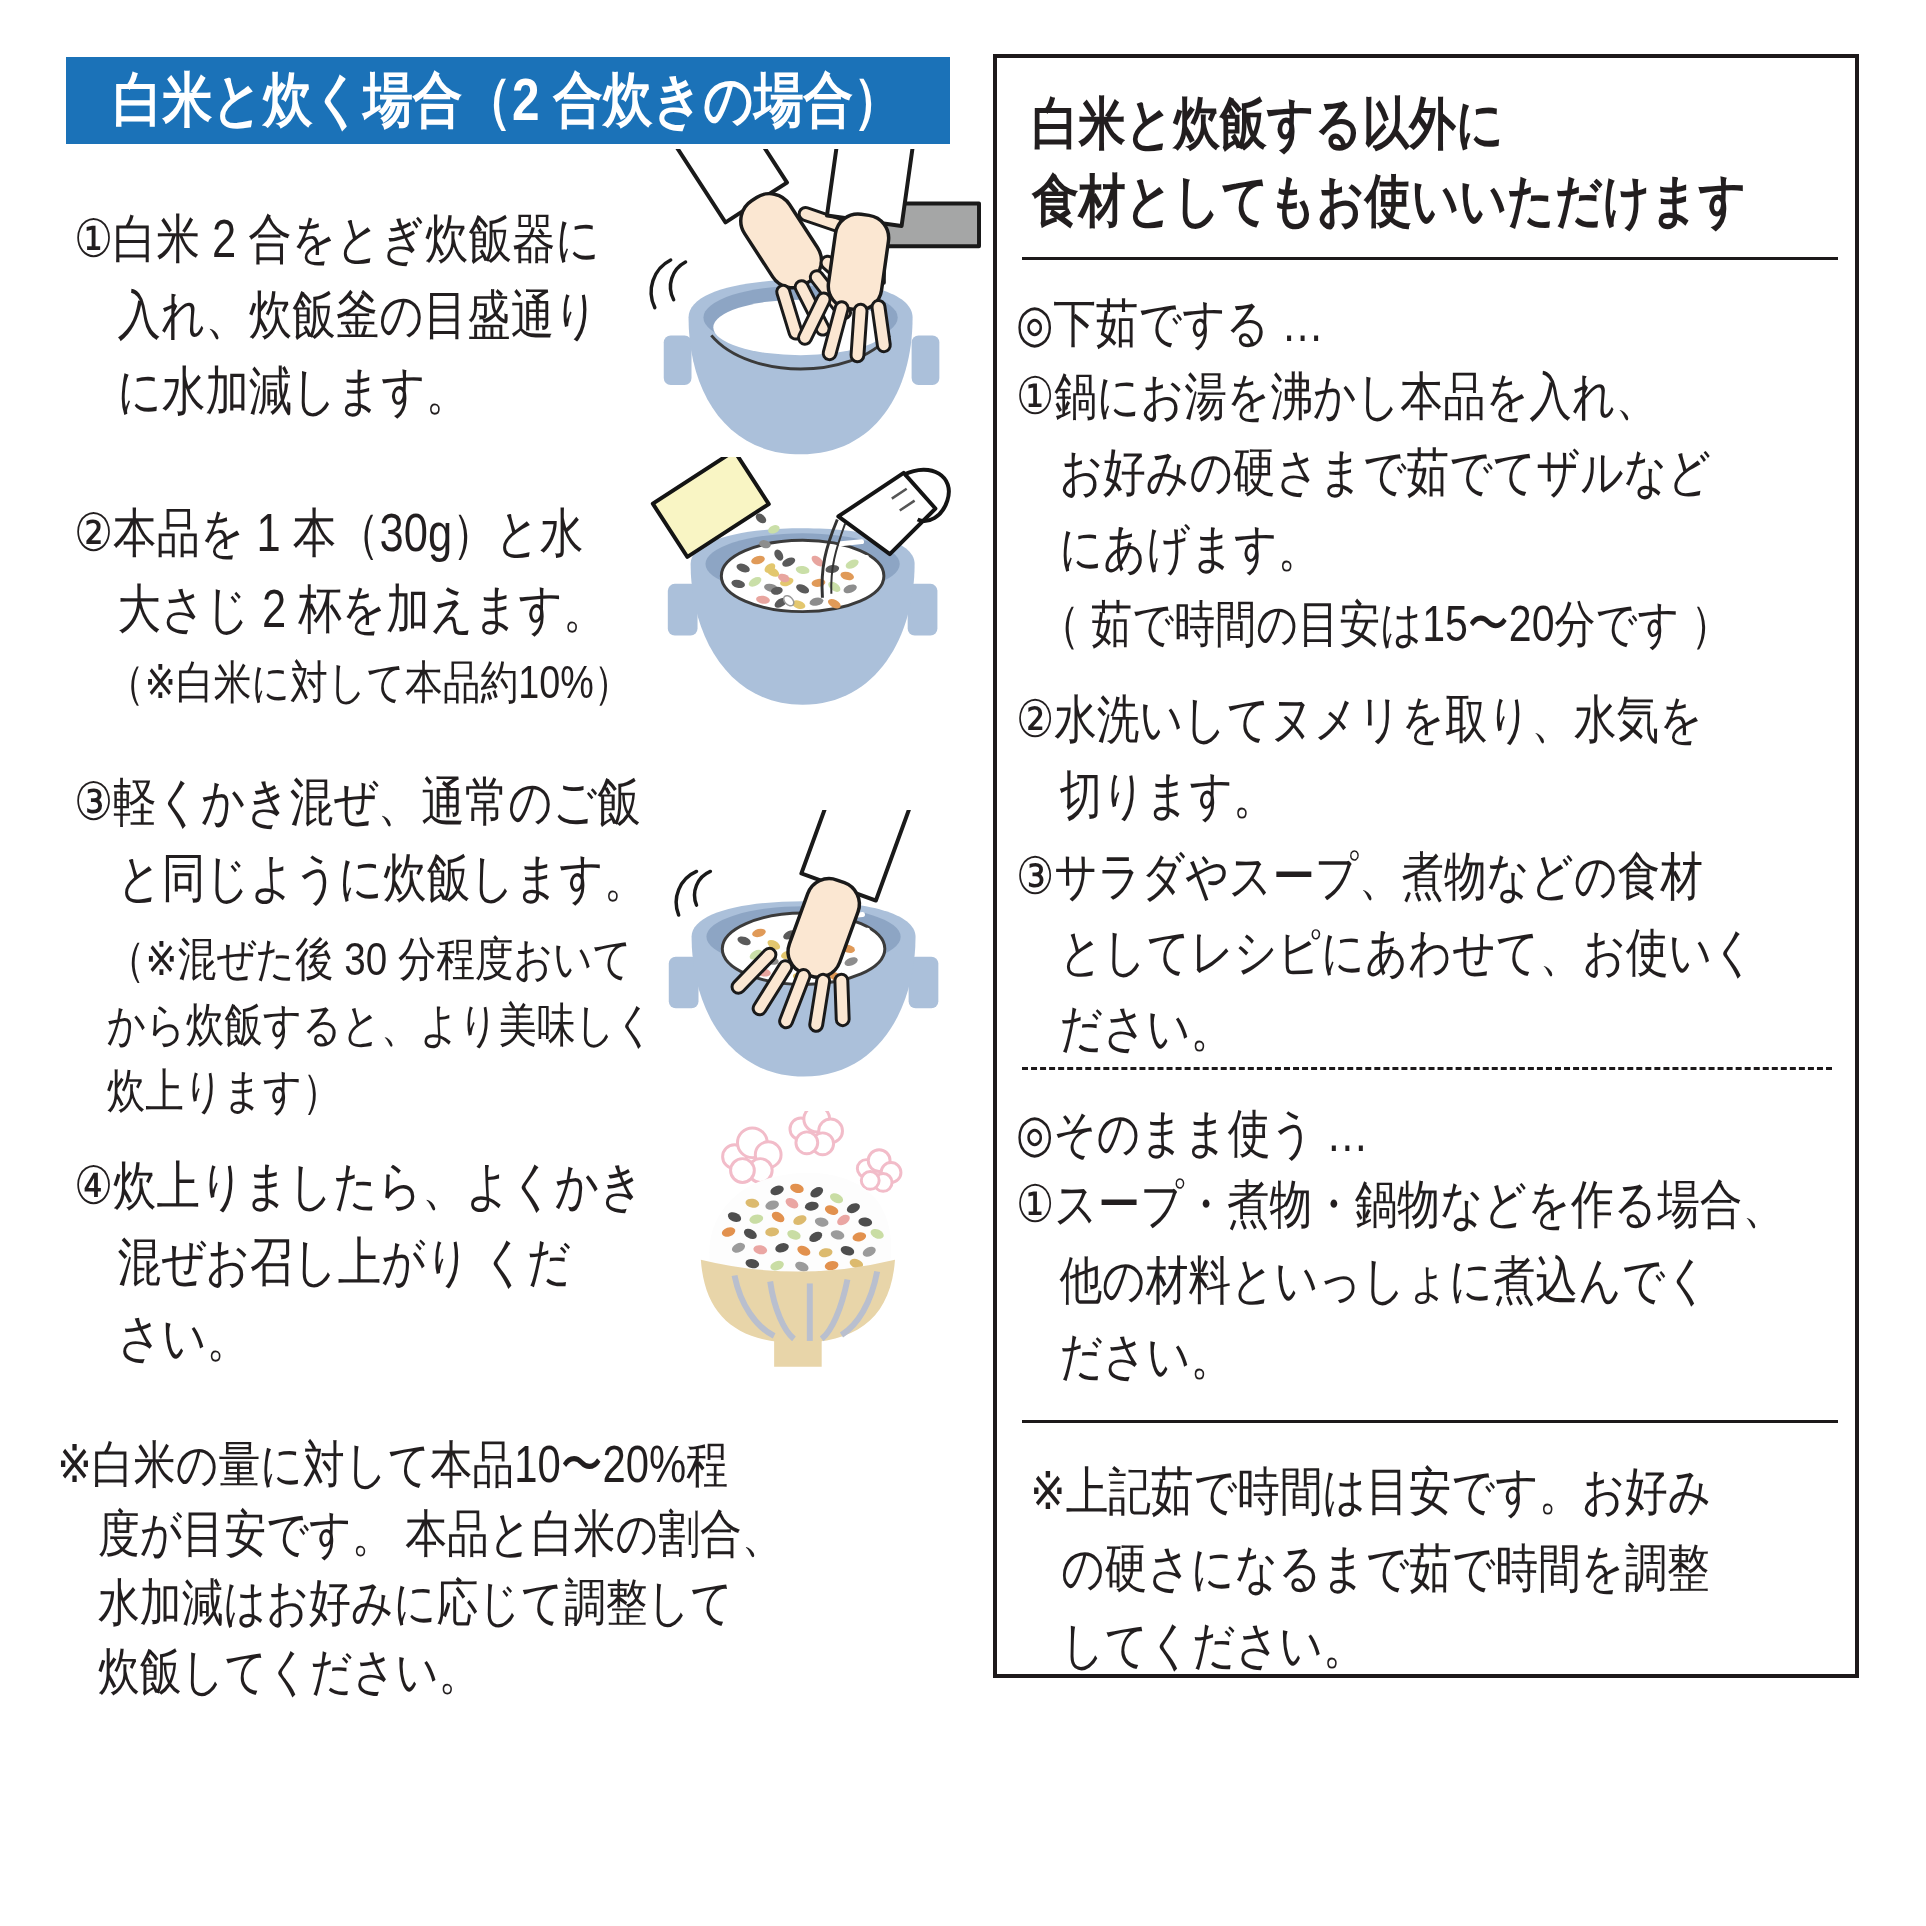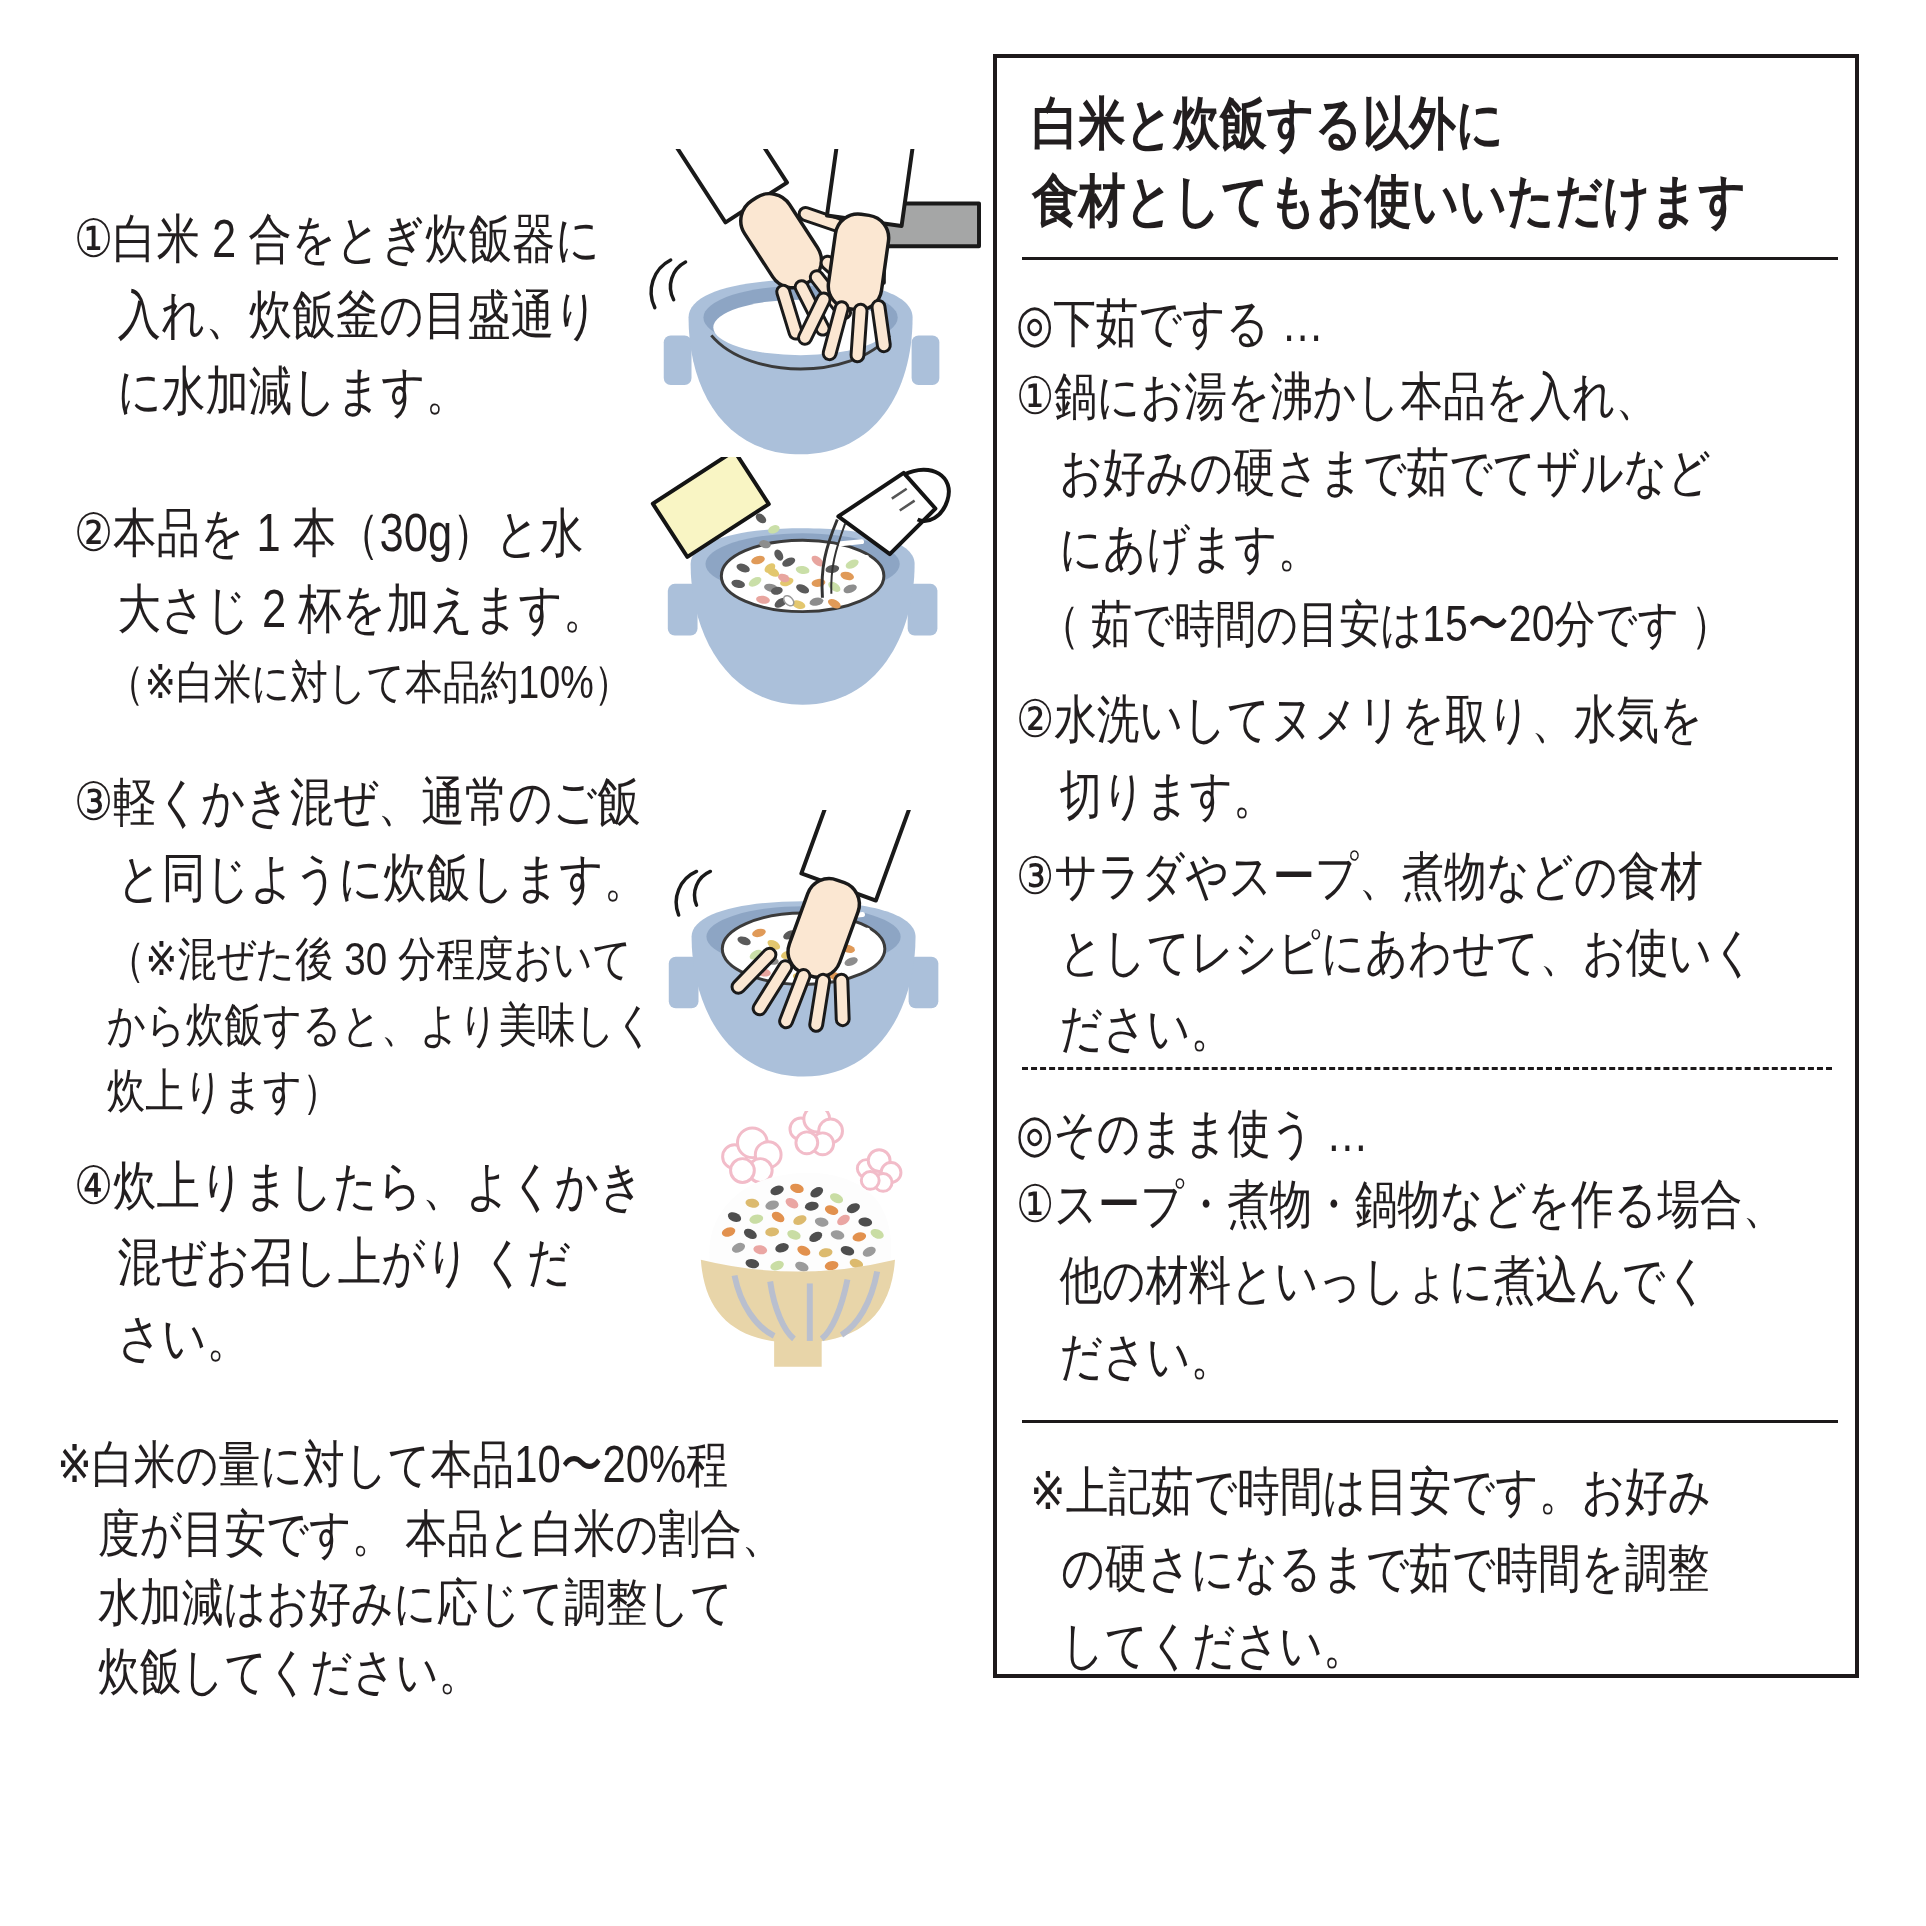--- a/index.html
+++ b/index.html
@@ -33,20 +33,23 @@
   }
   .rbox{left:993px;top:54px;width:866px;height:1624px;border:4px solid #1d191a;box-sizing:border-box;background:#fff;}
   .hline{height:3px;background:#1d191a;}
   .dline{border-top:3px dashed #1d191a;height:0;}
 </style>
 </head>
 <body>
 
 <div class="page">
 
+  <div class="abs header-bar" style="background:#1b72b8;">
+    <span>白米と炊く場合（2 合炊きの場合）</span>
+  </div>
 
   <div class="abs t cjk s54" style="left:74px;top:201px;">
     <div class="line">①白米 2 合をとぎ炊飯器に</div>
     <div class="line ind">入れ、炊飯釜の目盛通り</div>
     <div class="line ind">に水加減します。</div>
   </div>
 
   <div class="abs t cjk s54" style="left:74px;top:495px;">
     <div class="line">②本品を 1 本（30g）と水</div>
     <div class="line ind">大さじ 2 杯を加えます。</div>

